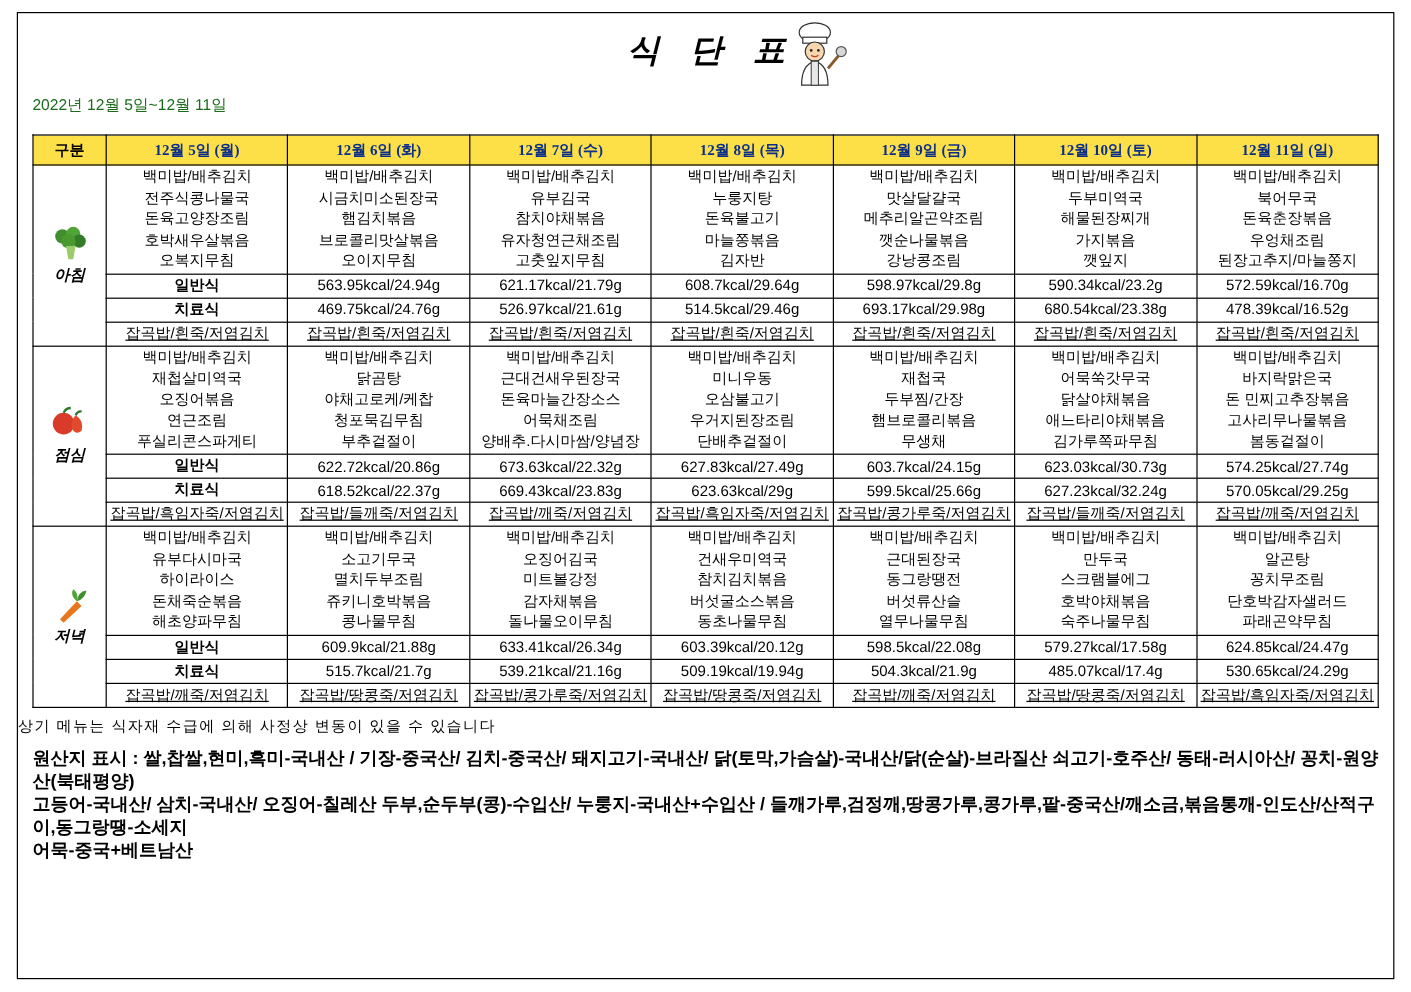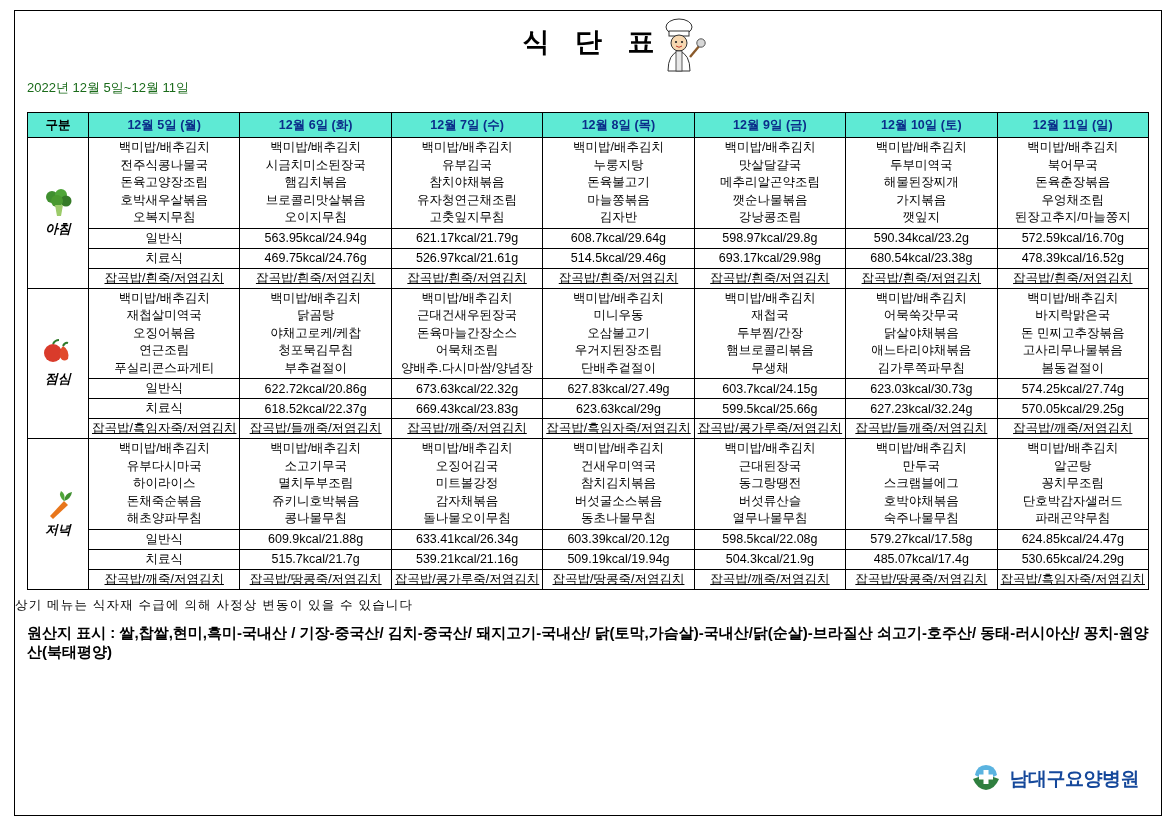--- a/index.html
+++ b/index.html
@@ -17,20 +17,21 @@
     width:1148px;height:806px;
     border:1px solid #000;
     box-sizing:border-box;
   }
   .title-row{
     position:relative;
     height:62px;
     display:flex;
     align-items:center;
     justify-content:center;
+    font-style:italic;
   }
   .title{
     font-size:27px;
     letter-spacing:9px;
     font-weight:bold;
     margin-left:10px;
   }
   .chef{
     position:absolute;
     left:calc(50% + 62px);
@@ -49,38 +50,38 @@
     table-layout:fixed;
   }
   table.menu td, table.menu th{
     border:1px solid #000;
     text-align:center;
     vertical-align:middle;
     font-size:12.5px;
     padding:1px 2px;
   }
   thead th{
-    background:#5eead4;
+    background:#fde047;
     font-size:14px;
     font-weight:bold;
     height:22px;
   }
   th.col-gubun{width:56px;}
   .daycol{width:auto;}
-  .head-date{color:#0b2e8a;font-weight:bold;}
+  .head-date{color:#0b2e8a;font-weight:bold;font-family:Liberation Serif, serif;}
   td.menu-cell{
     font-size:13px;
     line-height:17.5px;
     padding:3px 2px;
     white-space:pre-line;
     margin-left:38px;
   }
   td.rowlabel{
     font-size:11.5px;
-    font-weight:normal;
+    font-weight:bold;
     height:17px;
   }
   td.kcal{
     font-size:11.5px;
     height:17px;
   }
   td.rice{
     font-size:11px;
     height:16px;
     text-decoration:underline;
@@ -400,27 +401,18 @@
         <td class="rice">잡곡밥/흑임자죽/저염김치</td>
       </tr>
 
     </tbody>
   </table>
 
   <div class="notice">상기 메뉴는 식자재 수급에 의해 사정상 변동이 있을 수 있습니다</div>
 
   <div class="origin">
     <div>원산지 표시 : 쌀,찹쌀,현미,흑미-국내산  /  기장-중국산/ 김치-중국산/ 돼지고기-국내산/  닭(토막,가슴살)-국내산/닭(순살)-브라질산 쇠고기-호주산/ 동태-러시아산/ 꽁치-원양산(북태평양)</div>
+    <div>고등어-국내산/ 삼치-국내산/ 오징어-칠레산 두부,순두부(콩)-수입산/ 누룽지-국내산+수입산  /  들깨가루,검정깨,땅콩가루,콩가루,팥-중국산/깨소금,볶음통깨-인도산/산적구이,동그랑땡-소세지</div>
+    <div>어묵-중국+베트남산</div>
   </div>
 
-  <div class="logo">
-    <span>
-      <svg width="34" height="32" viewBox="0 0 34 32">
-        <path d="M6 14 q2 -10 11 -10 q9 0 11 10 q-4 3 -11 3 q-7 0 -11 -3 z" fill="#5ab3e0"></path>
-        <path d="M4 18 q4 10 13 11 q9 -1 13 -11 q-6 -3 -13 -3 q-7 0 -13 3 z" fill="#2f7f3f"></path>
-        <rect x="14.5" y="9" width="5" height="14" fill="#ffffff"></rect>
-        <rect x="10" y="13.5" width="14" height="5" fill="#ffffff"></rect>
-      </svg>
-    </span>
-    <span class="logo-text">남대구요양병원</span>
-  </div>
 
 </div>
 
 </body></html>

